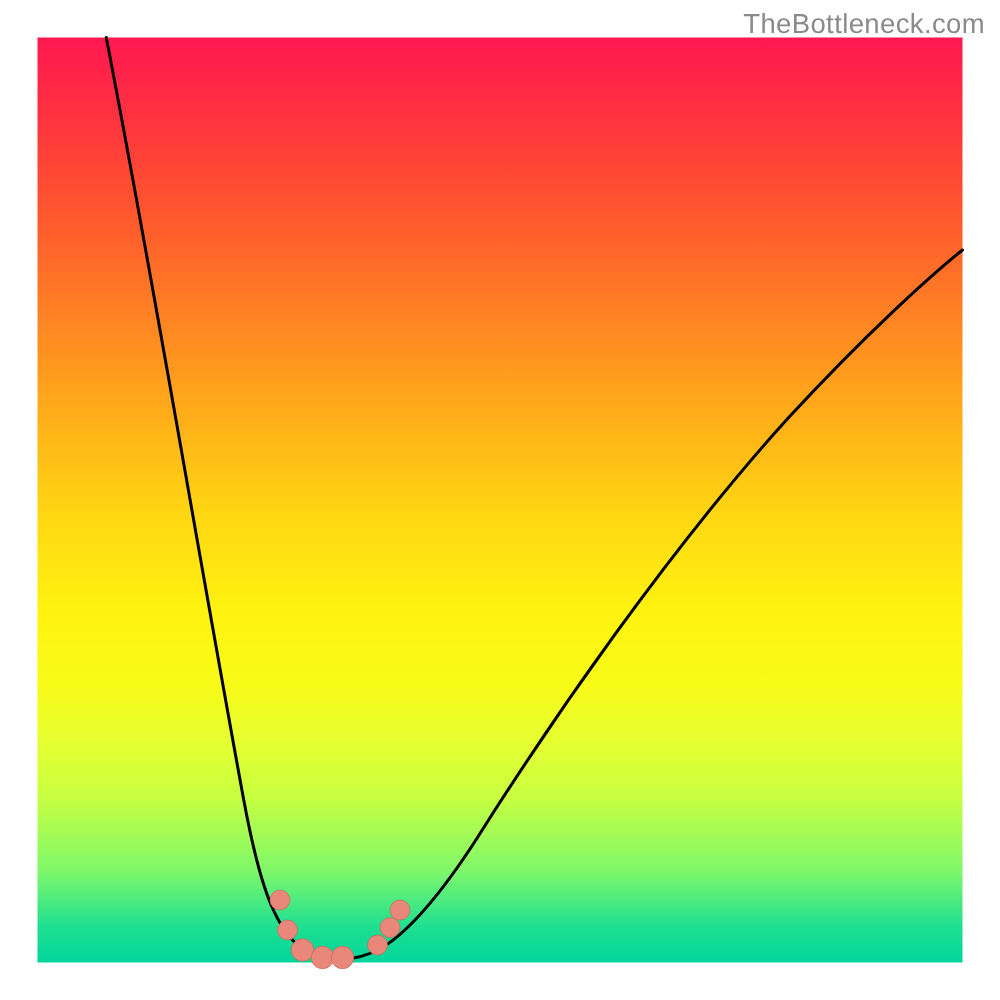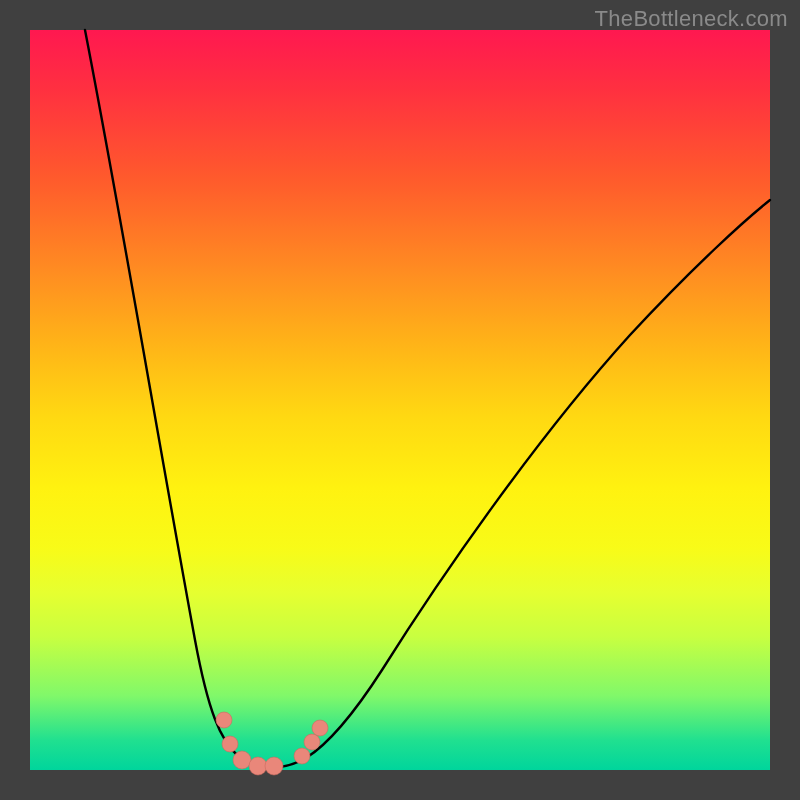--- a/index.html
+++ b/index.html
@@ -8,21 +8,21 @@
     width: 800px;
     height: 800px;
     background: #000;
     overflow: hidden;
     font-family: Arial, Helvetica, sans-serif;
   }
   .outer {
     position: relative;
     width: 800px;
     height: 800px;
-    background: #404040;
+    background: #ffffff;
   }
   .plot {
     position: absolute;
     left: 30px;
     top: 30px;
     width: 740px;
     height: 740px;
     background: linear-gradient(
       to bottom,
       #ff1850 0%,

